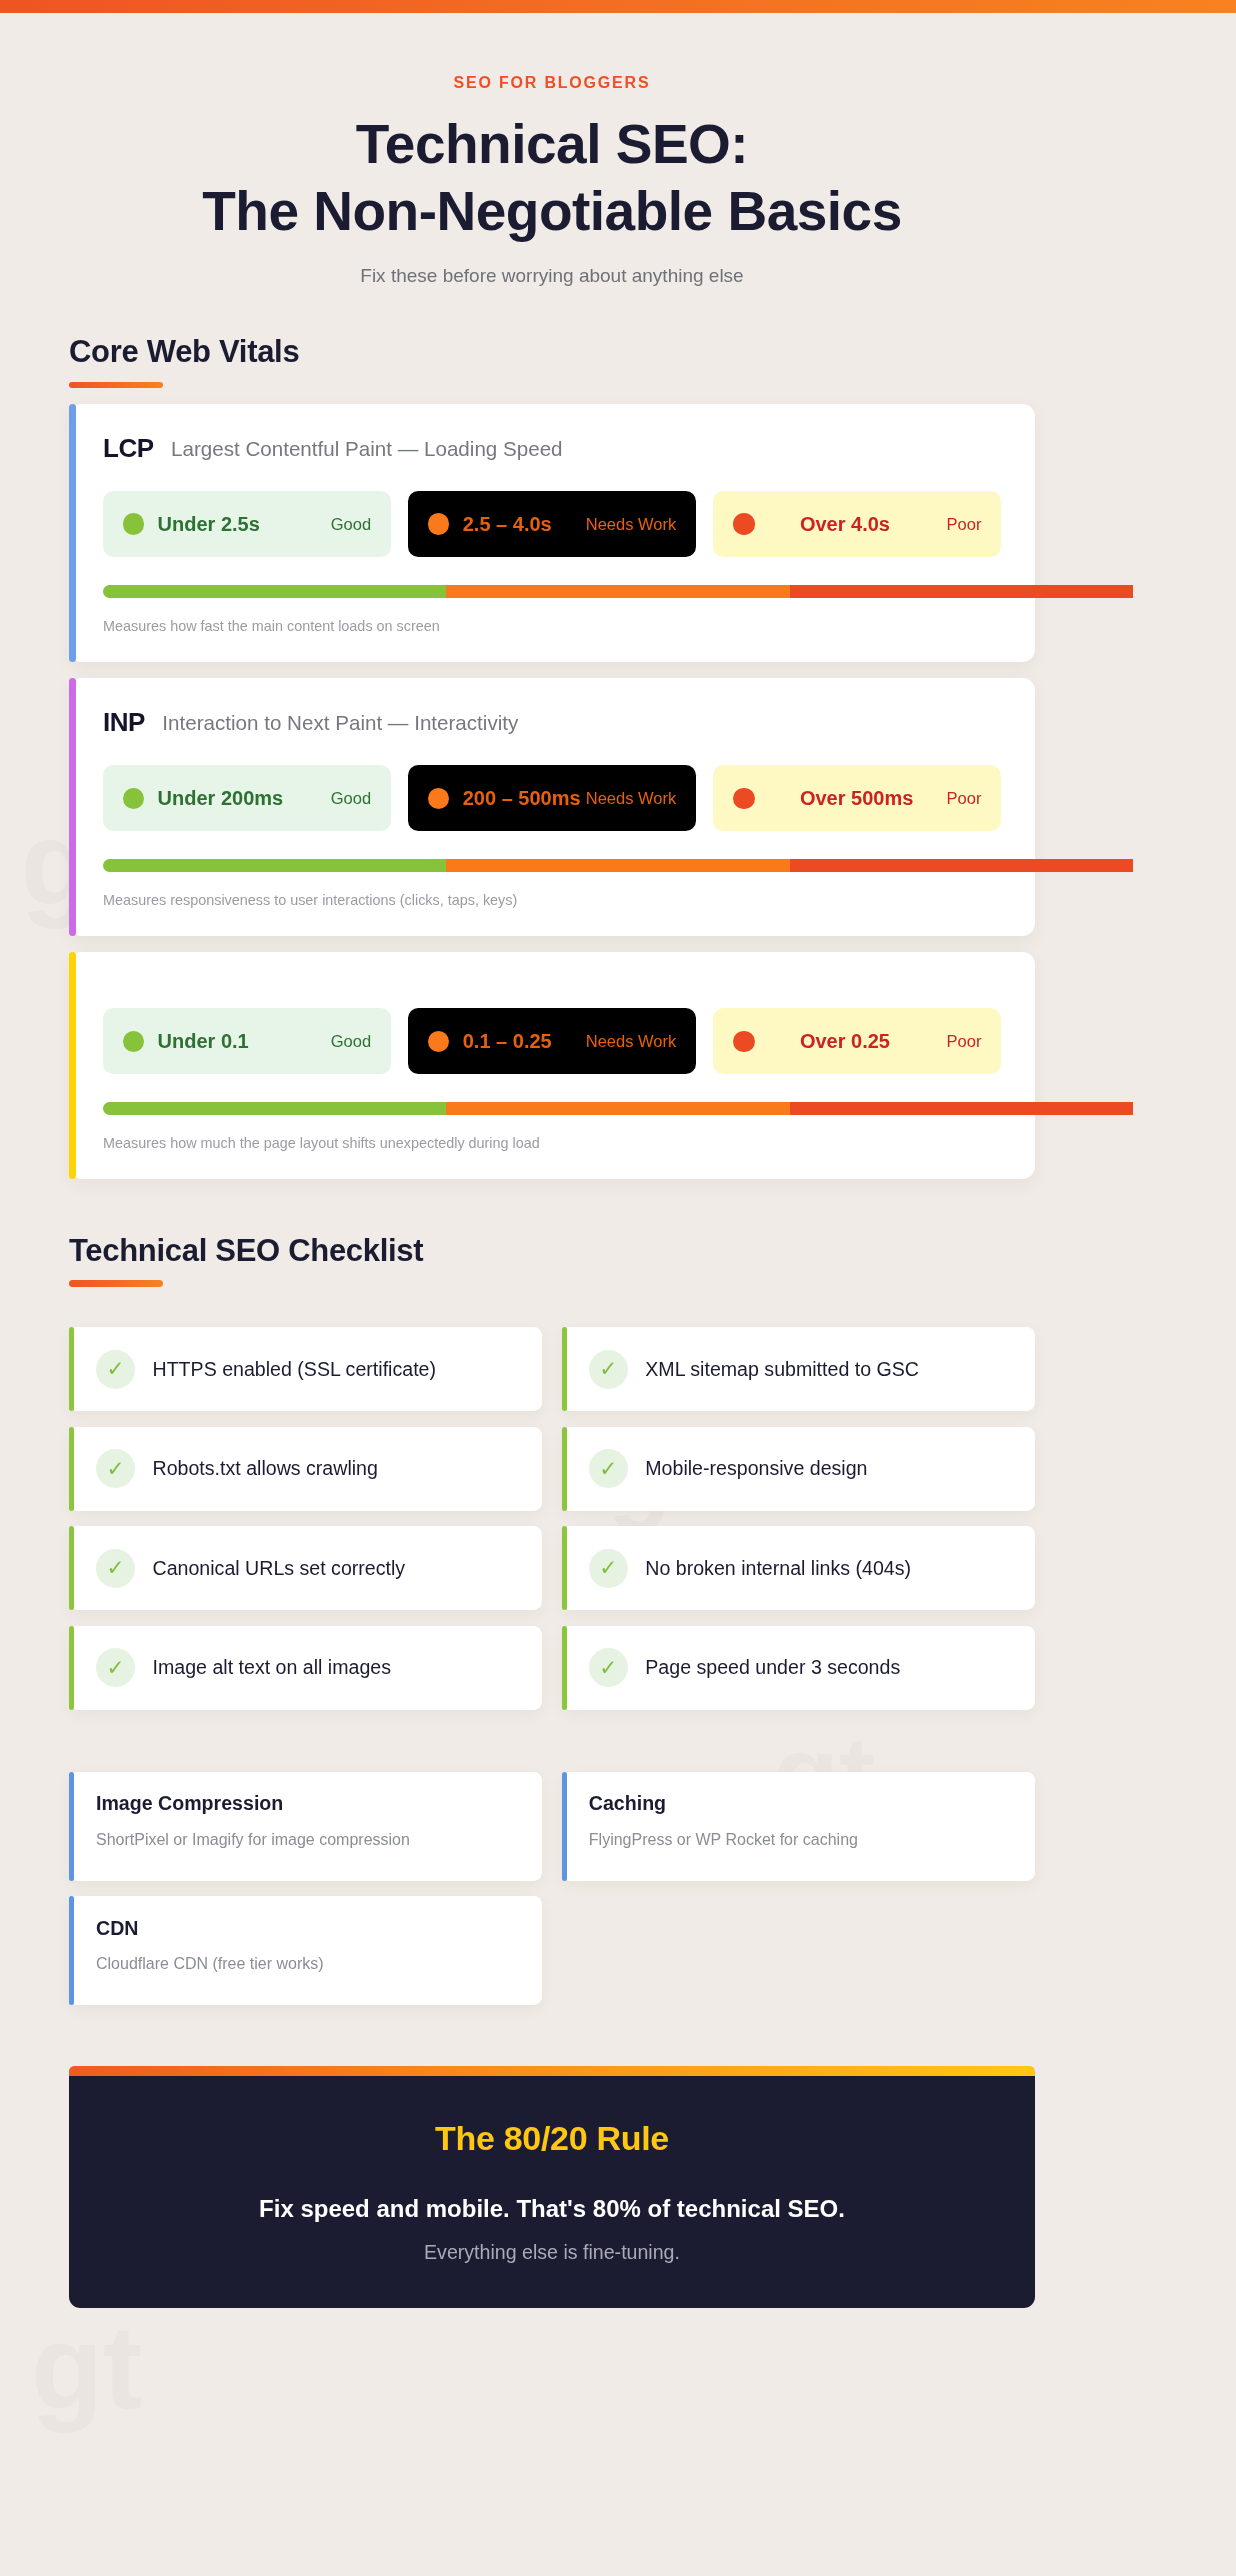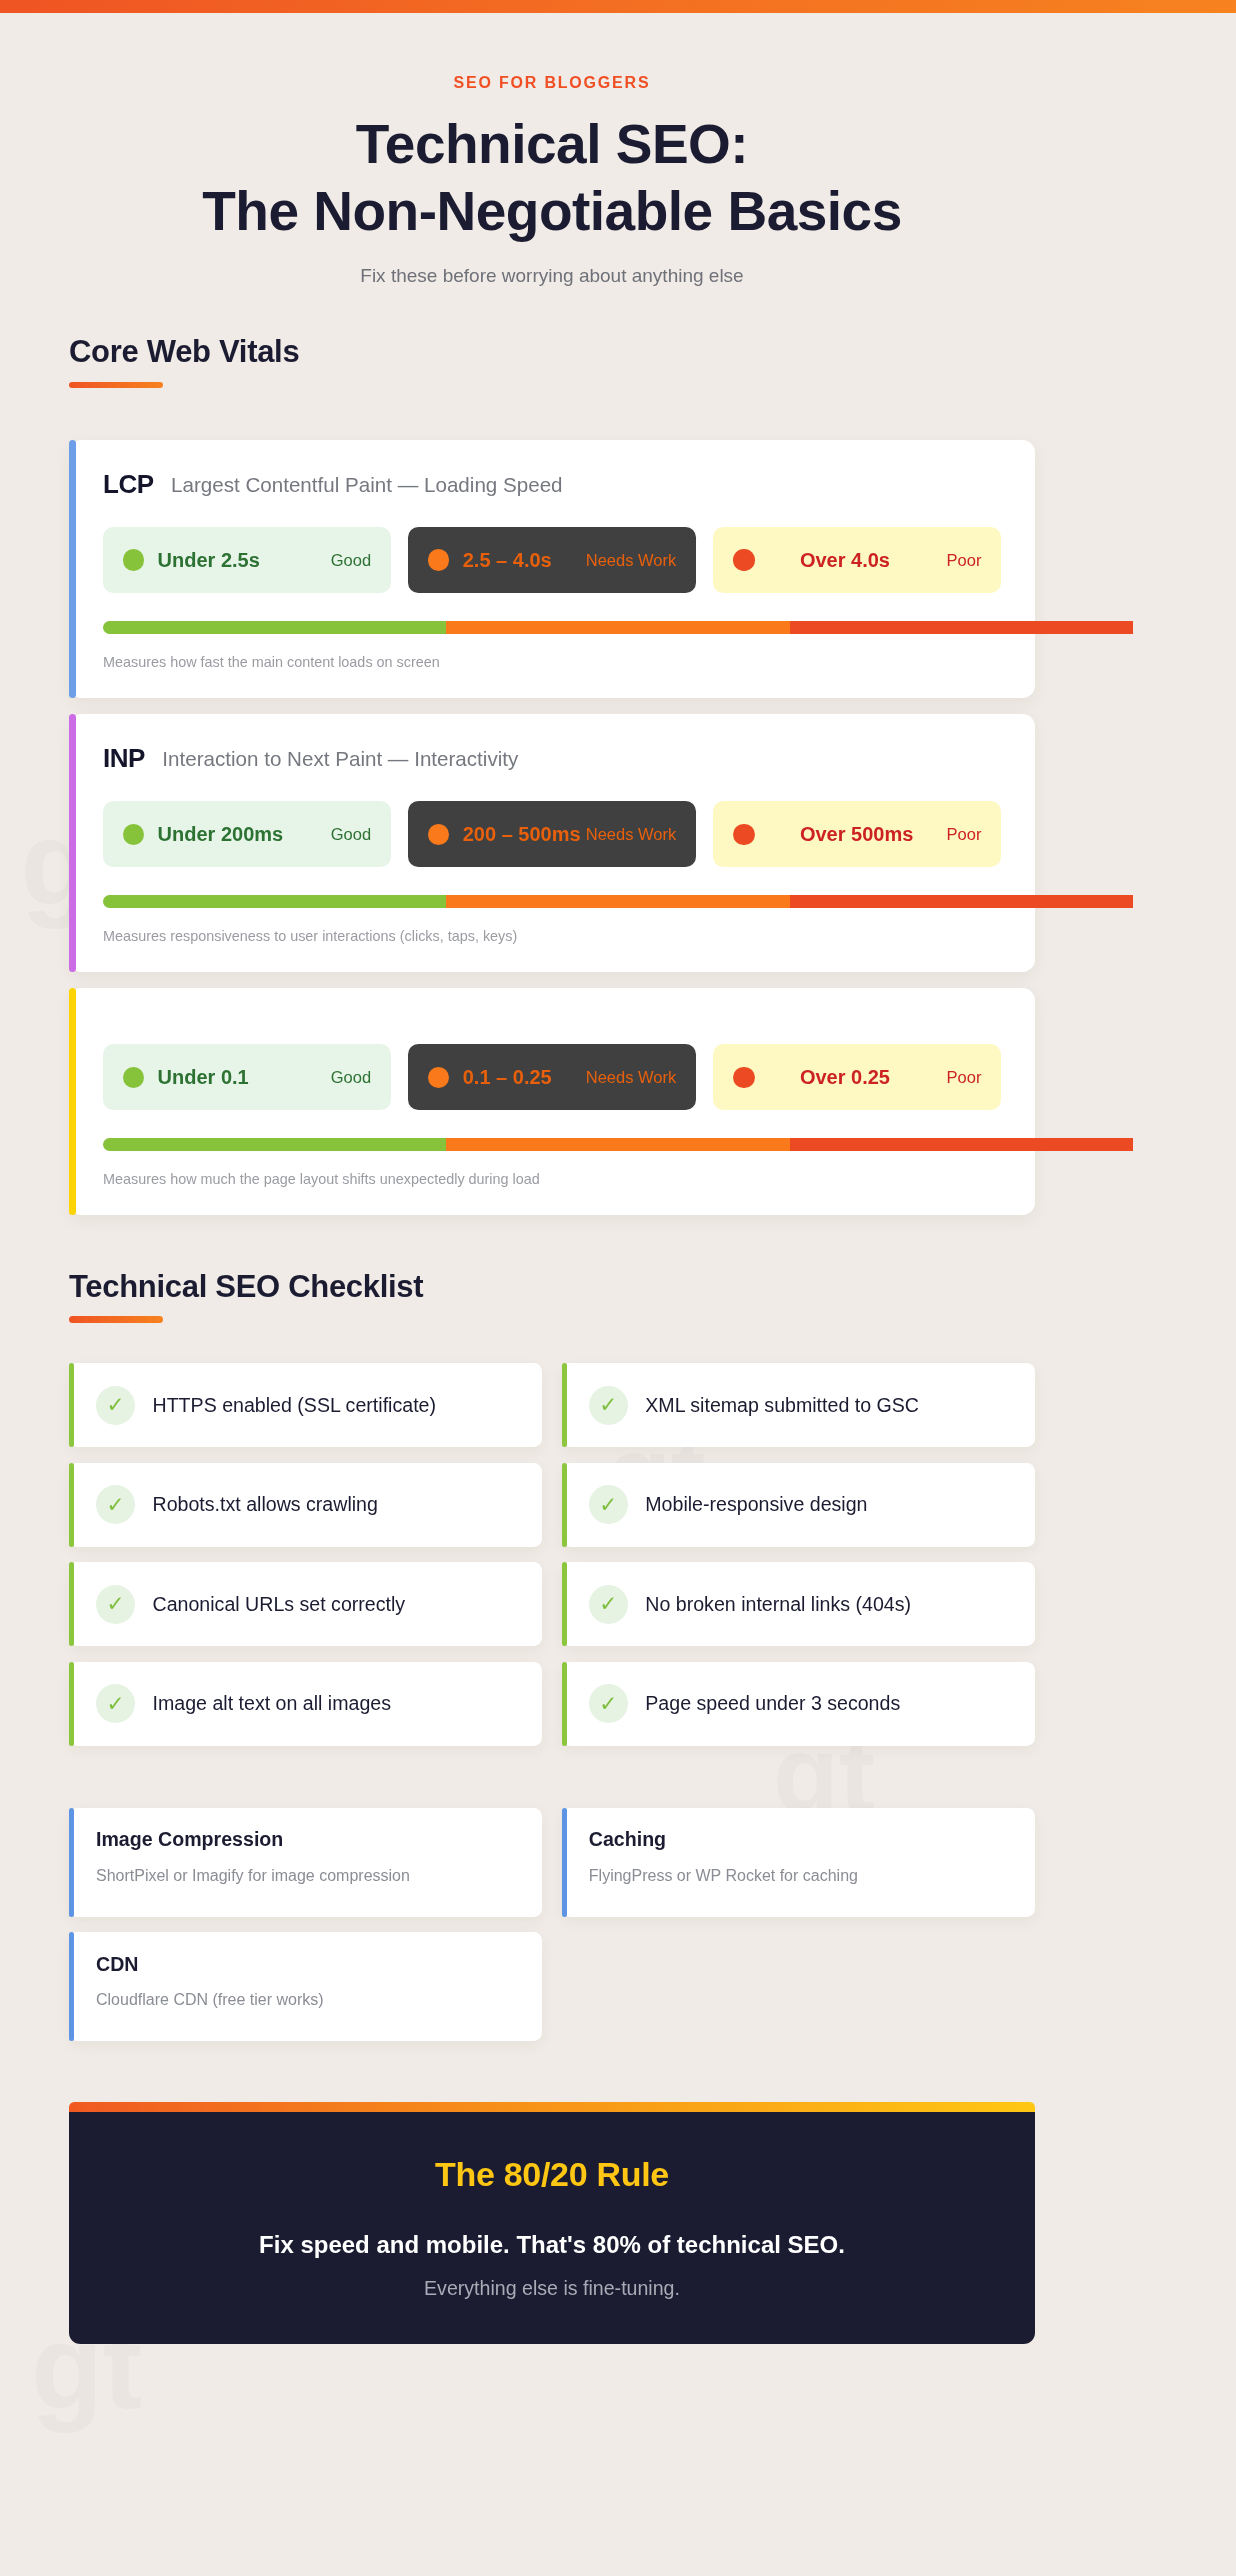--- a/index.html
+++ b/index.html
@@ -74,21 +74,21 @@
   .pill {
     flex:1; border-radius:10.3px; height:66px;
     display:flex; align-items:center; padding:0 19.6px;
   }
   .pill .dot { width:21.6px; height:21.6px; border-radius:50%; flex:none; }
   .pill .rng { margin-left:13.4px; font-size:20px; font-weight:700; }
   .pill .lbl { margin-left:auto; font-size:16.5px; font-weight:500; }
   .pill.good { background:#e7f4e8; }
   .pill.good .dot{ background:#86c23a; }
   .pill.good .rng,.pill.good .lbl{ color:#2d7233; }
-  .pill.warn { background:#404040; }
+  .pill.warn { background:#000000; }
   .pill.warn .dot{ background:#fa7a1b; }
   .pill.warn .rng,.pill.warn .lbl{ color:#e8600b; }
   .pill.poor { background:#fef9c3;gap:32px; }
   .pill.poor .dot{ background:#ec4a23; }
   .pill.poor .rng,.pill.poor .lbl{ color:#cc2222; }
 
   .segbar { display:flex; margin-top:28px; height:13px; width:1030px; }
   .segbar i { display:block; height:100%; }
   .segbar i:first-child { border-radius:6.7px 0 0 6.7px; }
   .segbar i:last-child  { border-radius:0; }
@@ -179,21 +179,21 @@
     </div>
     <div class="subtitle">Fix these before worrying about anything else</div>
   </div>
 
   <div class="cwv-wrap">
     <div class="sec-head">
       <h2>Core Web Vitals</h2>
       <div class="sec-rule"></div>
     </div>
 
-    <div style="margin-top:52px">
+    <div style="margin-top:16px">
 
       <div class="cwv-card">
         <div class="accent" style="background:#6f9ee8"></div>
         <div class="cwv-top">
           <span class="cwv-abbr">LCP</span>
           <span class="cwv-full">Largest Contentful Paint — Loading Speed</span>
         </div>
         <div class="pills">
           <div class="pill good">
             <span class="dot"></span>

